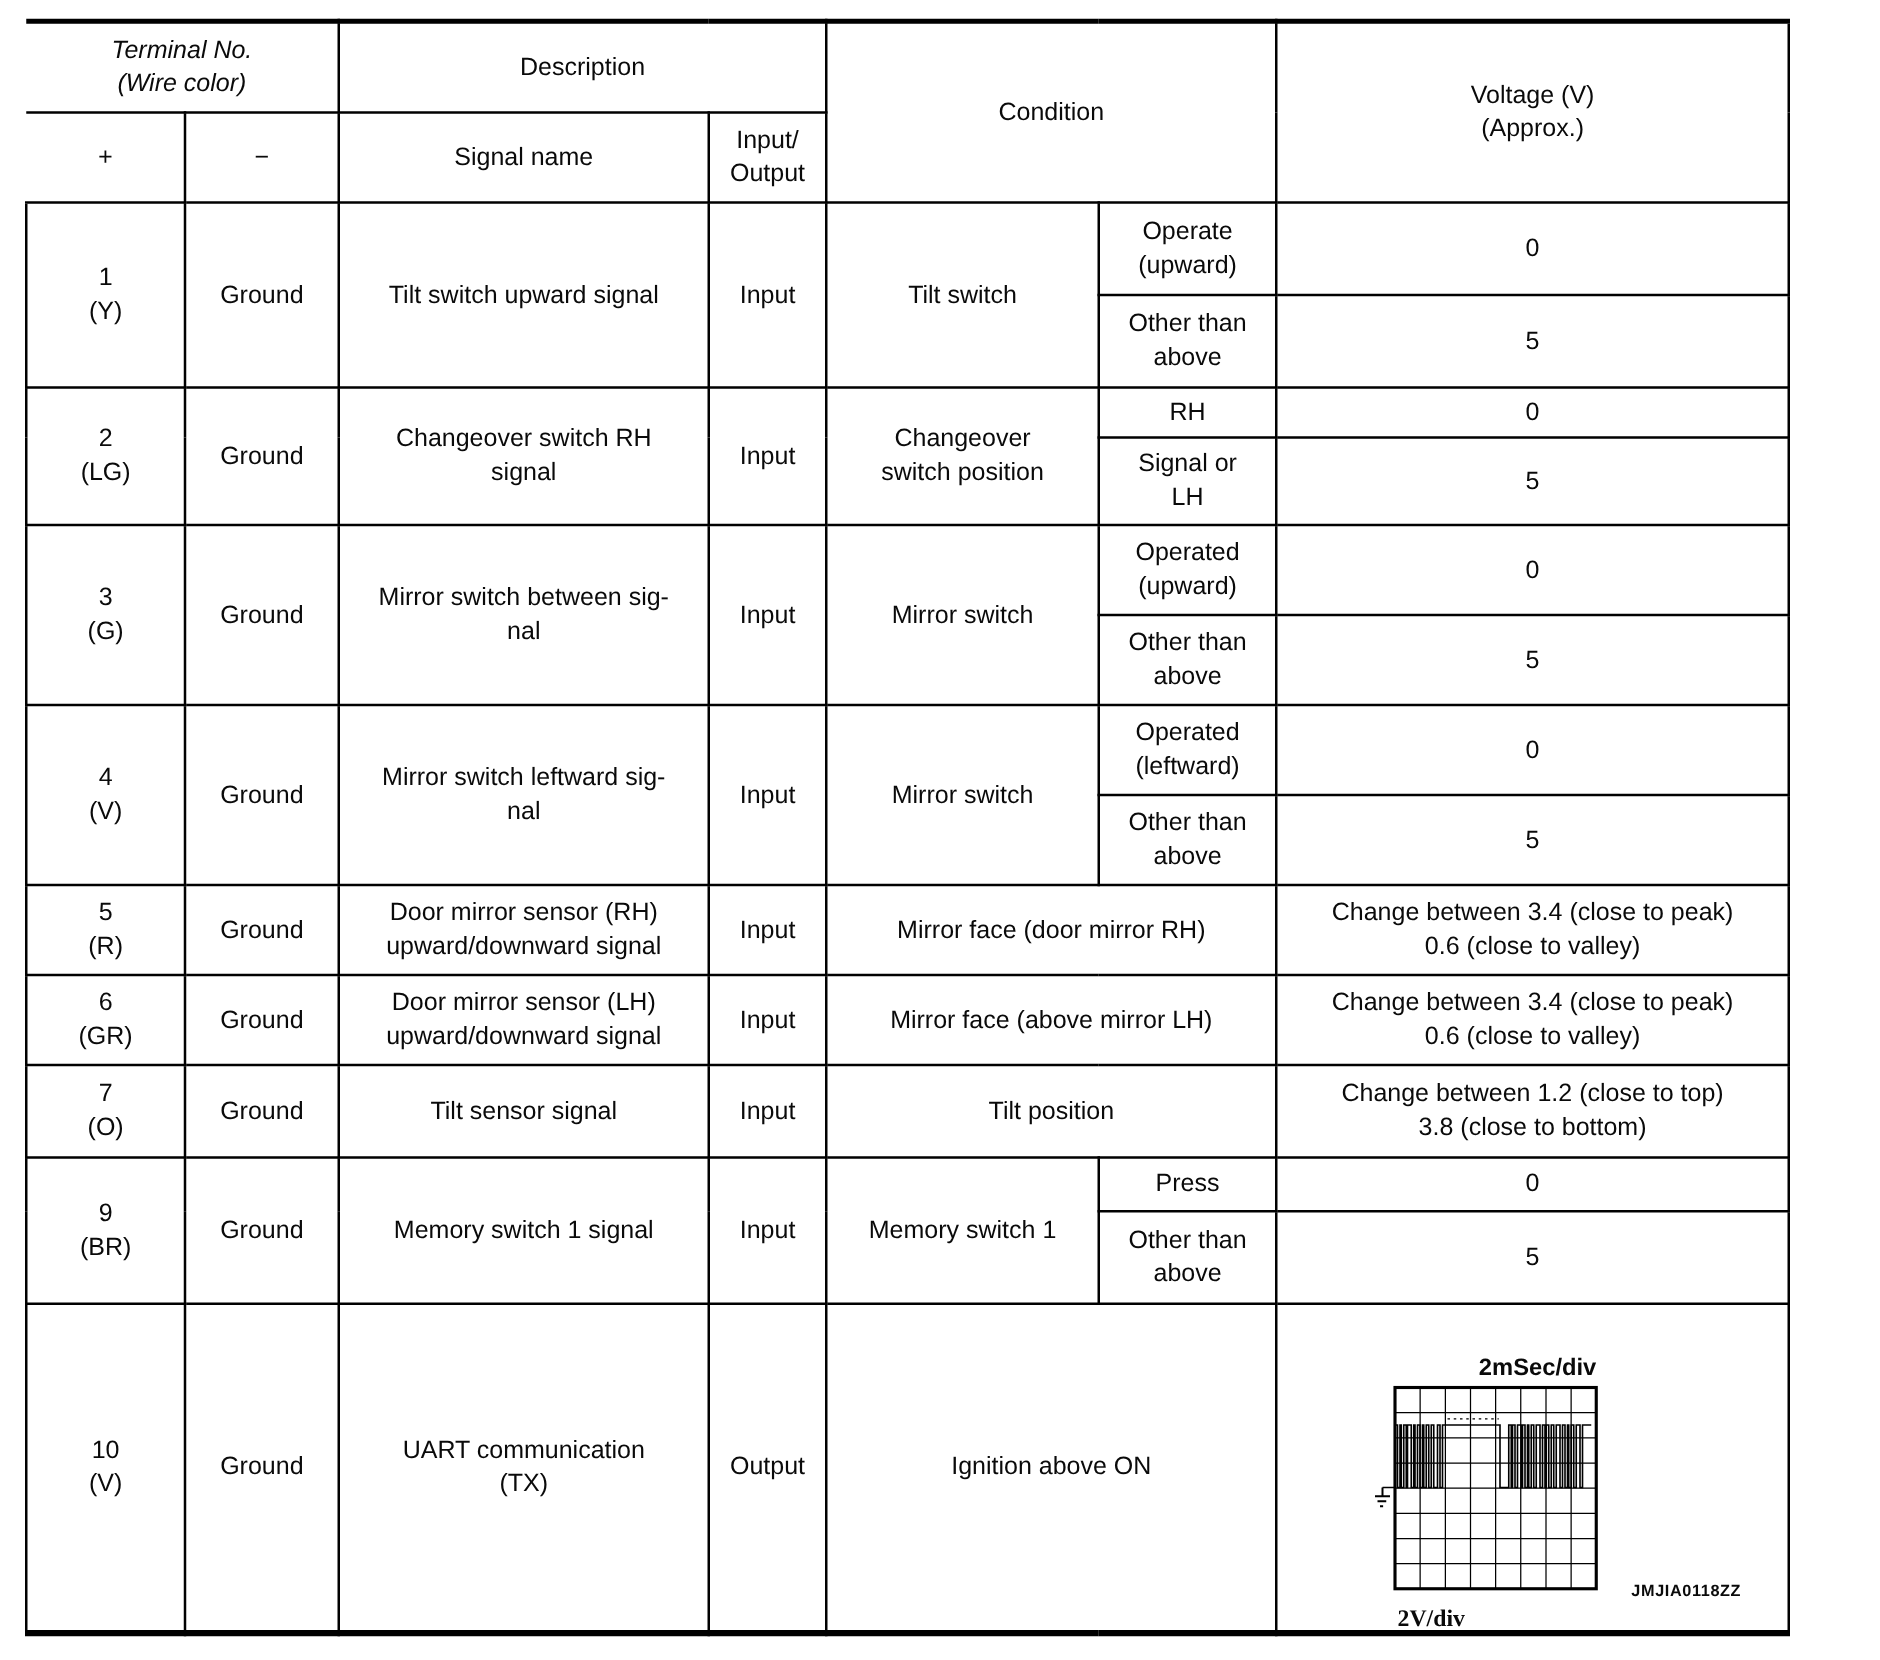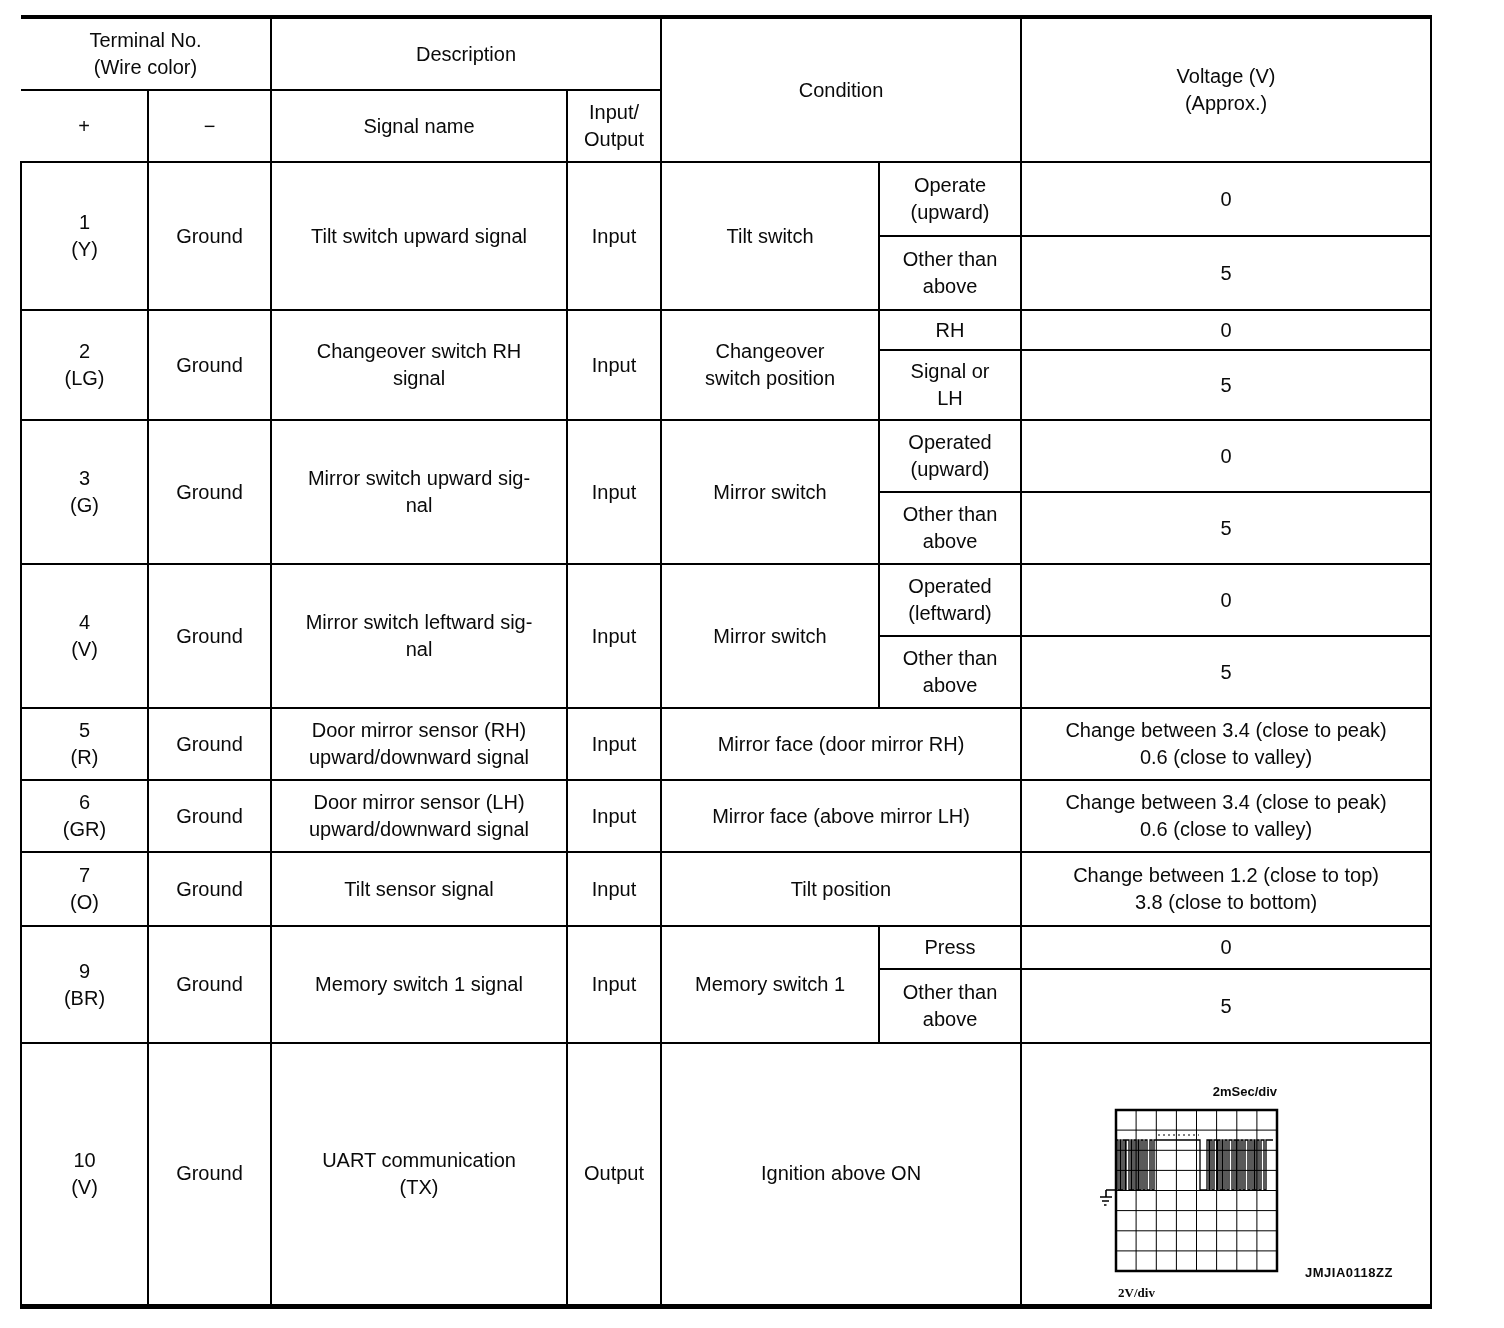--- a/index.html
+++ b/index.html
@@ -2,26 +2,26 @@
 <html><head>
 <meta charset="utf-8">
 <style>
   html,body{margin:0;padding:0;background:#fff;}
   #page{position:relative;width:1504px;height:1328px;background:#fff;color:#0a0a0a;
         font-family:"Liberation Sans","DejaVu Sans",sans-serif;}
   table.term{border-collapse:collapse;table-layout:fixed;position:absolute;left:20px;top:15px;
              width:1410px;border-top:4px solid #000;border-bottom:5px solid #000;}
   table.term td{border:2px solid #000;font-size:20px;line-height:1.35;vertical-align:middle;
                 text-align:center;padding:2px 6px;white-space:pre-line;overflow:hidden;}
-  td.hdr-first{border-left:0 !important;}
+  td.hdr-first{border-left:0 !important;font-style:italic;}
   td.tl{text-align:left;padding:2px 8px 2px 13px;}
   td.scope-cell{position:relative;padding:0;}
   .scopewrap{position:absolute;left:0;top:0;width:100%;height:100%;}
   .scope-svg{position:absolute;left:76px;top:62px;}
-  .lbl{position:absolute;font-weight:bold;font-size:13px;line-height:1;}
+  .lbl{position:absolute;font-weight:bold;font-size:19px;line-height:1;}
   .lbl-time{left:94px;top:41px;width:161px;text-align:right;}
   .lbl-volt{left:96px;top:242px;font-family:Liberation Serif, serif;}
   .lbl-code{left:283px;top:222px;font-size:13px;letter-spacing:.5px;}
 </style>
 </head>
 <body>
 
 <div id="page">
 <table class="term">
   <colgroup>
@@ -83,21 +83,21 @@
   <tr style="height:70px">
     <td class="tl">Signal or
 LH</td>
     <td>5</td>
   </tr>
 
   <tr style="height:72px">
     <td rowspan="2">3
 (G)</td>
     <td rowspan="2">Ground</td>
-    <td rowspan="2" class="tl">Mirror switch upward sig-
+    <td rowspan="2" class="tl">Mirror switch between sig-
 nal</td>
     <td rowspan="2">Input</td>
     <td rowspan="2" class="tl">Mirror switch</td>
     <td class="tl">Operated
 (upward)</td>
     <td>0</td>
   </tr>
   <tr style="height:72px">
     <td class="tl">Other than
 above</td>

